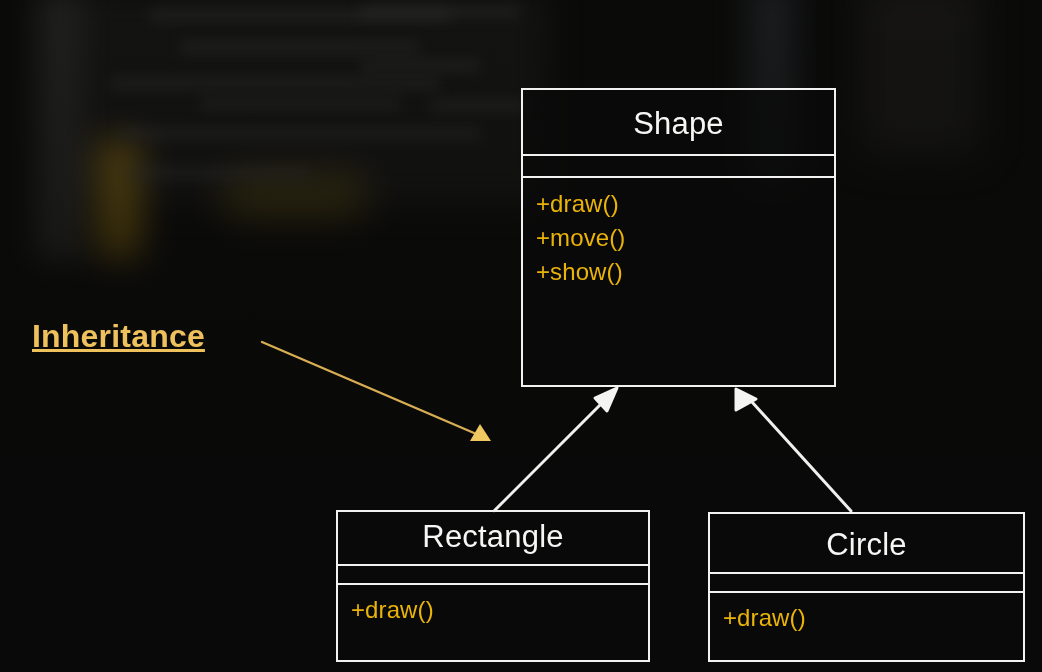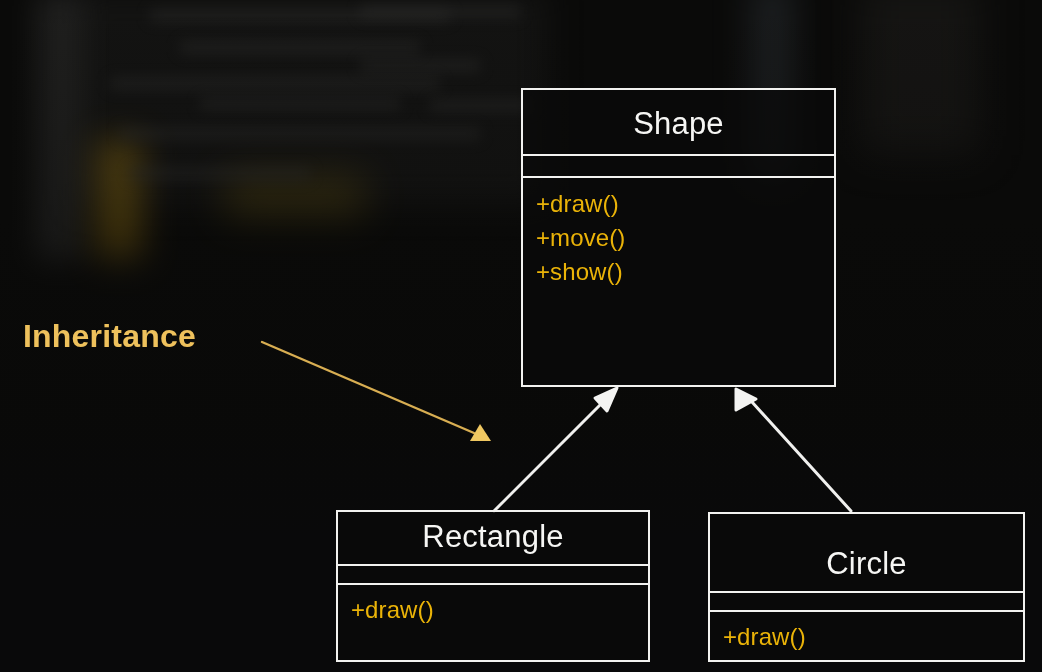--- a/index.html
+++ b/index.html
@@ -127,35 +127,36 @@
   #box-shape .uml-methods { padding-top: 9px; }
 
   
   #box-rectangle { left: 336px; top: 510px; width: 314px; height: 152px; }
   #box-rectangle .uml-title { padding-top: 9px; padding-bottom: 12px; }
   #box-rectangle .uml-attrs { height: 17px; }
   #box-rectangle .uml-methods { padding-top: 8px; }
 
   
   #box-circle { left: 708px; top: 512px; width: 317px; height: 150px; }
-  #box-circle .uml-title { padding-top: 15px; padding-bottom: 12px; margin-top: 19px; }
+  #box-circle .uml-title { padding-top: 15px; padding-bottom: 12px; }
   #box-circle .uml-attrs { height: 17px; }
   #box-circle .uml-methods { padding-top: 8px; }
 
   
   #annotation-label {
     position: absolute;
-    left: 23px;
+    left: 32px;
     top: 320px;
     font-size: 32px;
     font-weight: bold;
     color: #eec15c;
     letter-spacing: .2px;
     line-height: 1;
     white-space: nowrap;
+    text-decoration: underline;
   }
 
   #connectors {
     position: absolute;
     inset: 0;
     pointer-events: none;
   }
 </style>
 </head>
 <body>

